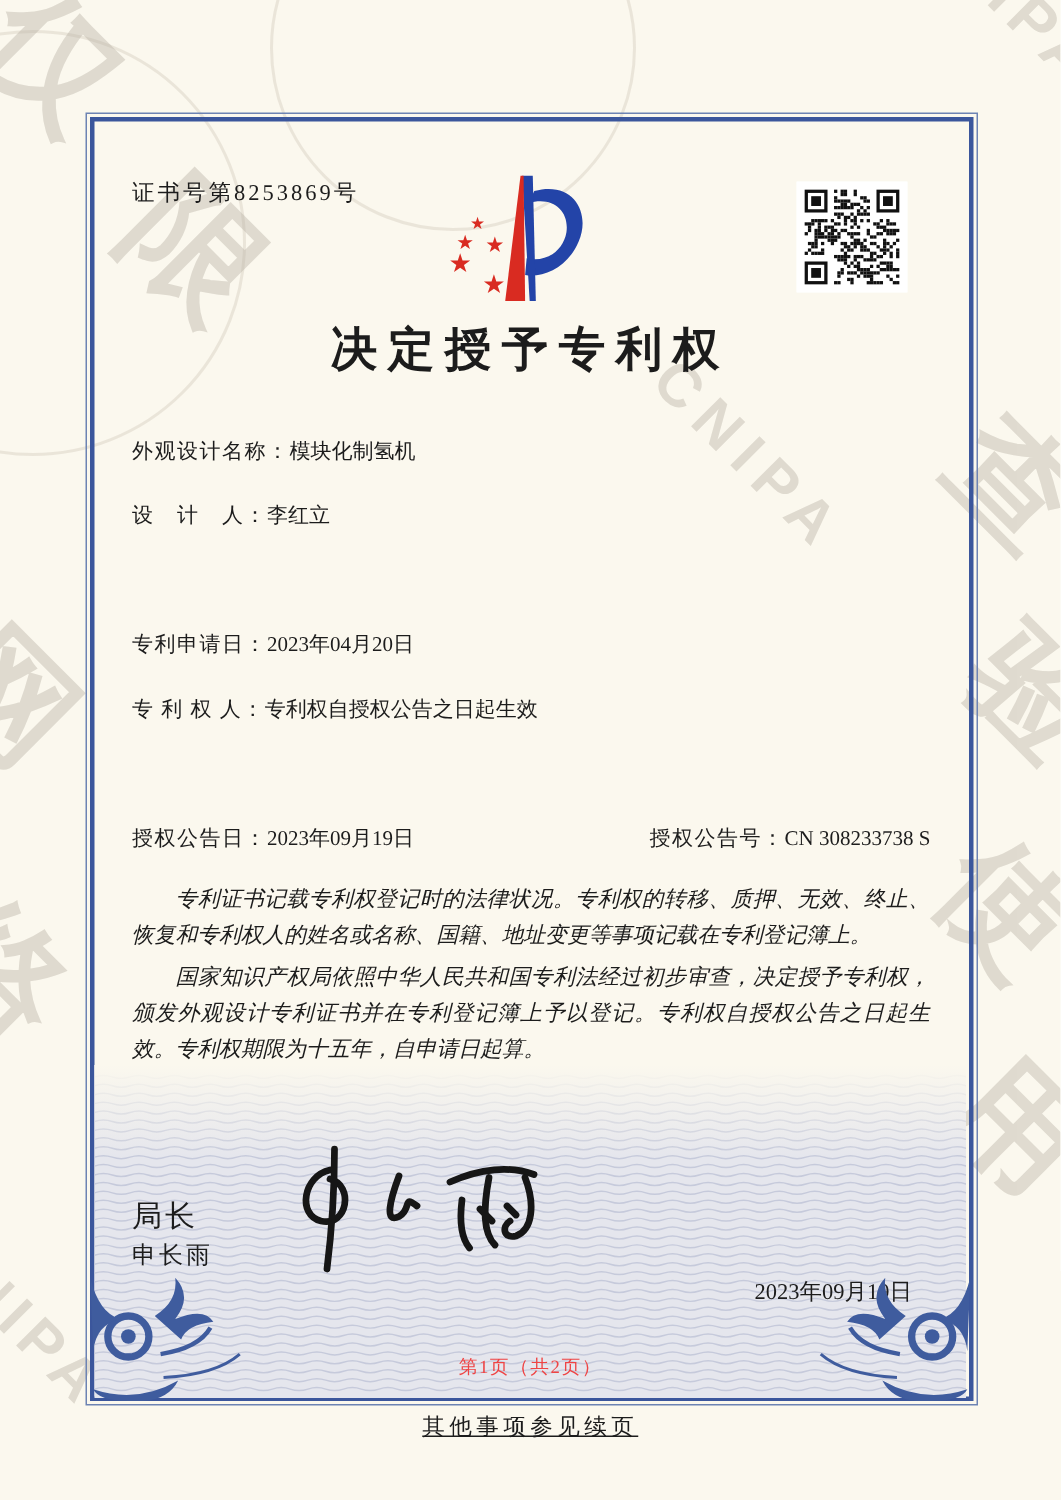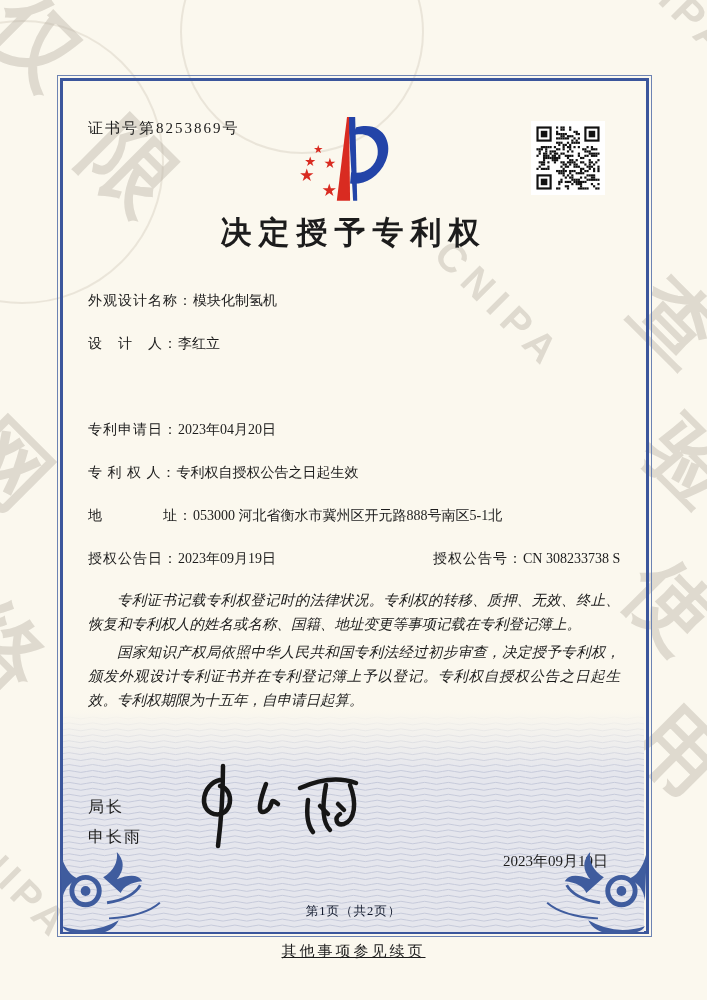--- a/index.html
+++ b/index.html
@@ -30,27 +30,27 @@
   .logo{position:absolute;left:295px;top:112px;}
   .qr{position:absolute;left:531px;top:121px;width:74px;height:74px;background:#fff;}
   .title{position:absolute;left:0;top:212px;width:707px;text-align:center;
          font-size:31px;font-weight:bold;letter-spacing:7px;}
   .field{position:absolute;left:88px;font-size:14px;white-space:nowrap;font-family:Liberation Serif, serif;}
   .field .lbl{letter-spacing:1px;}
   .grant-no{position:absolute;left:345px;top:0;}
   .paras{position:absolute;left:88px;top:588px;width:532px;
          font-size:14.5px;line-height:24px;font-style:italic;text-align:justify;}
   .paras p{margin:0 0 4px 0;text-indent:2em;}
-  .sig-role{position:absolute;left:88px;top:797px;font-size:16px;letter-spacing:2px;}
+  .sig-role{position:absolute;left:88px;top:797px;font-size:20px;letter-spacing:2px;}
   .sig-name{position:absolute;left:88px;top:827px;font-size:16px;letter-spacing:2px;}
   .sig-hand{position:absolute;left:180px;top:758px;}
   .grant-date-bottom{position:absolute;left:430px;top:852px;width:178px;
                      text-align:right;font-size:15px;}
   .page-info{position:absolute;left:0;top:903px;width:707px;text-align:center;
-             font-size:12.5px;color:#0f172a;letter-spacing:1px;}
+             font-size:12.5px;color:#ef4444;letter-spacing:1px;}
   .footer-note{position:absolute;left:0;top:942px;width:707px;text-align:center;
                font-size:15px;letter-spacing:3px;text-decoration:underline;}
 </style>
 </head>
 <body>
 
 <div class="page">
 
   <div class="wm-circle" style="left:-120px;top:20px;width:280px;height:280px;"></div>
   <div class="wm-circle" style="left:180px;top:-90px;width:240px;height:240px;"></div>
@@ -434,23 +434,20 @@
     </div>
     <div class="field" style="top:335px;">
       <span class="lbl">设　计　人：</span><span>李红立</span>
     </div>
     <div class="field" style="top:421px;">
       <span class="lbl">专利申请日：</span><span>2023年04月20日</span>
     </div>
     <div class="field" style="top:464px;">
       <span class="lbl">专 利 权 人：</span><span>专利权自授权公告之日起生效</span>
     </div>
-    <div class="field" style="top:507px;">
-      <span class="lbl">地　　　　址：</span><span>053000 河北省衡水市冀州区开元路888号南区5-1北</span>
-    </div>
     <div class="field" style="top:550px;width:532px;">
       <span class="lbl">授权公告日：</span><span>2023年09月19日</span>
       <span class="grant-no">
         <span class="lbl">授权公告号：</span><span>CN 308233738 S</span>
       </span>
     </div>
 
     <div class="paras">
       <p>专利证书记载专利权登记时的法律状况。专利权的转移、质押、无效、终止、恢复和专利权人的姓名或名称、国籍、地址变更等事项记载在专利登记簿上。</p>
       <p>国家知识产权局依照中华人民共和国专利法经过初步审查，决定授予专利权，颁发外观设计专利证书并在专利登记簿上予以登记。专利权自授权公告之日起生效。专利权期限为十五年，自申请日起算。</p>

